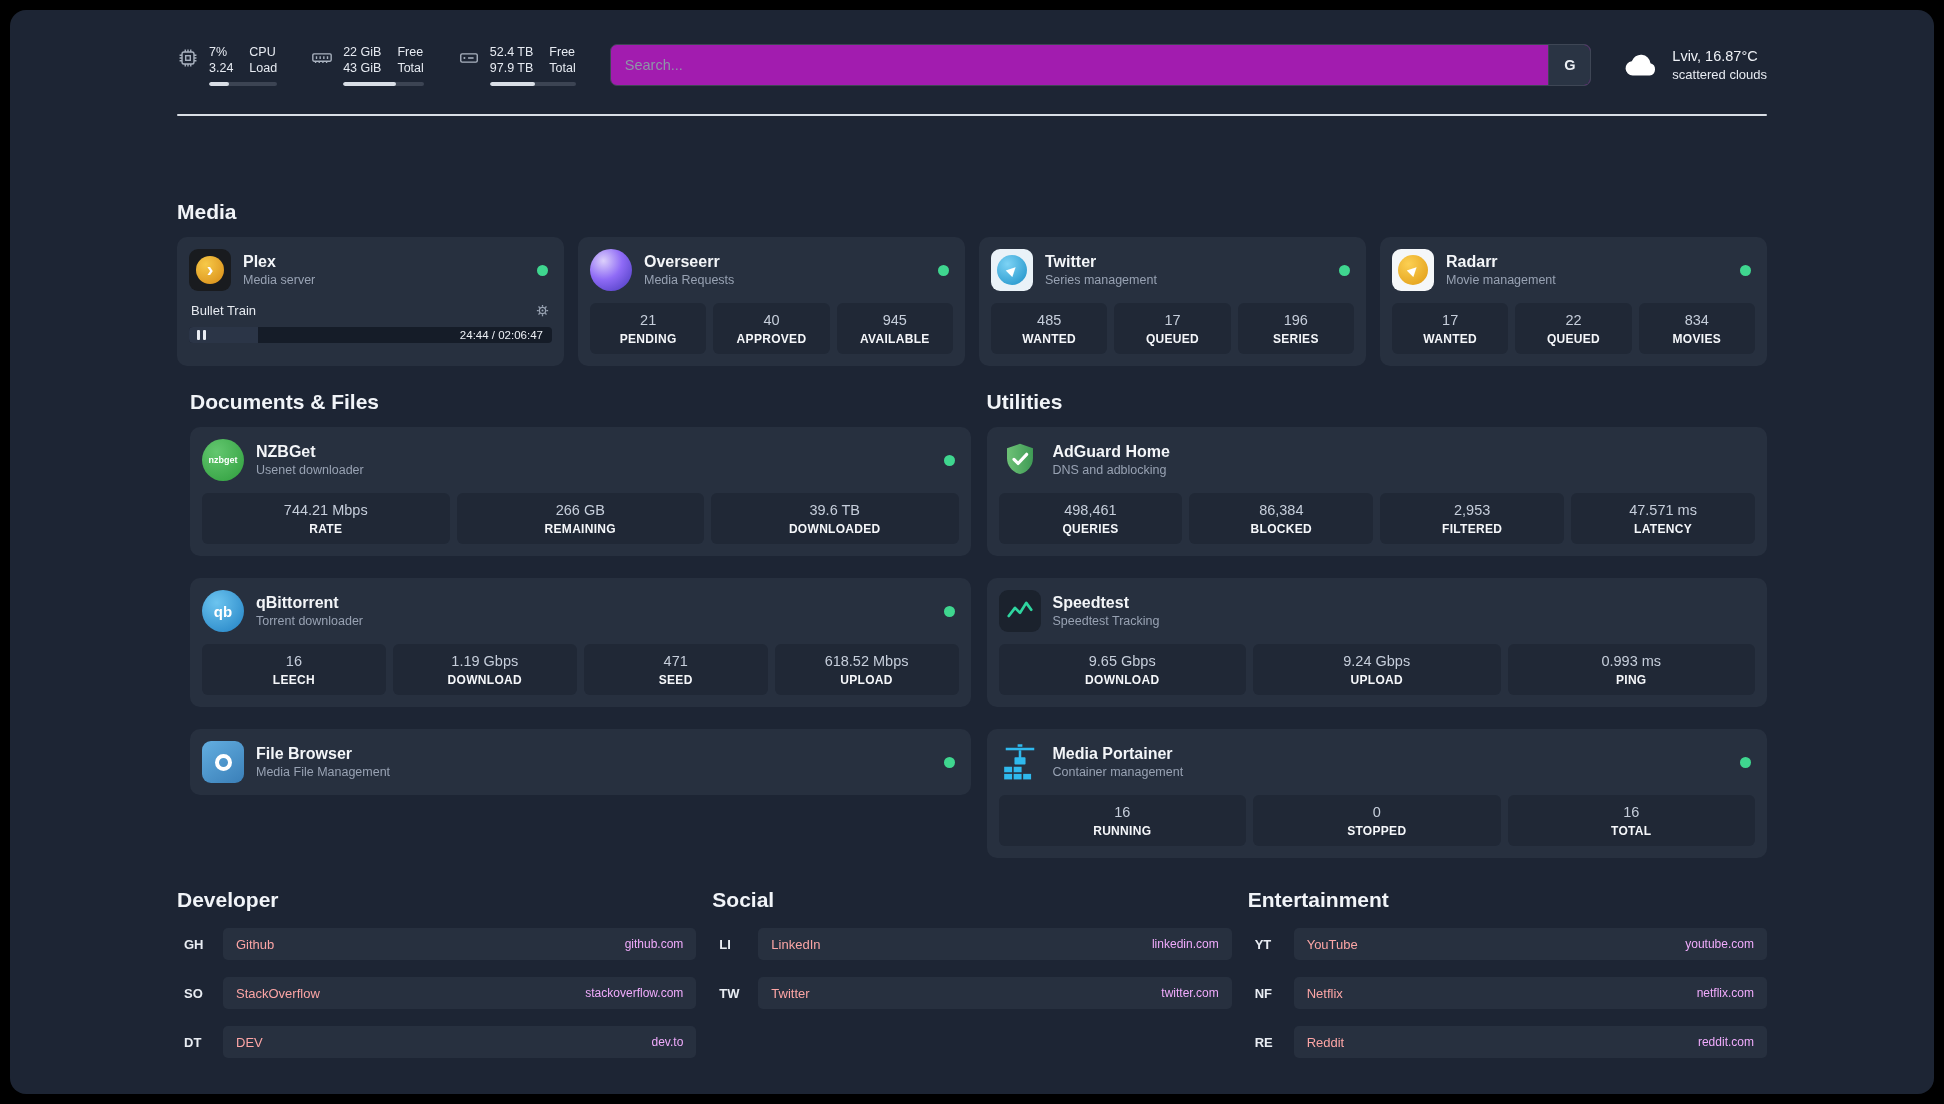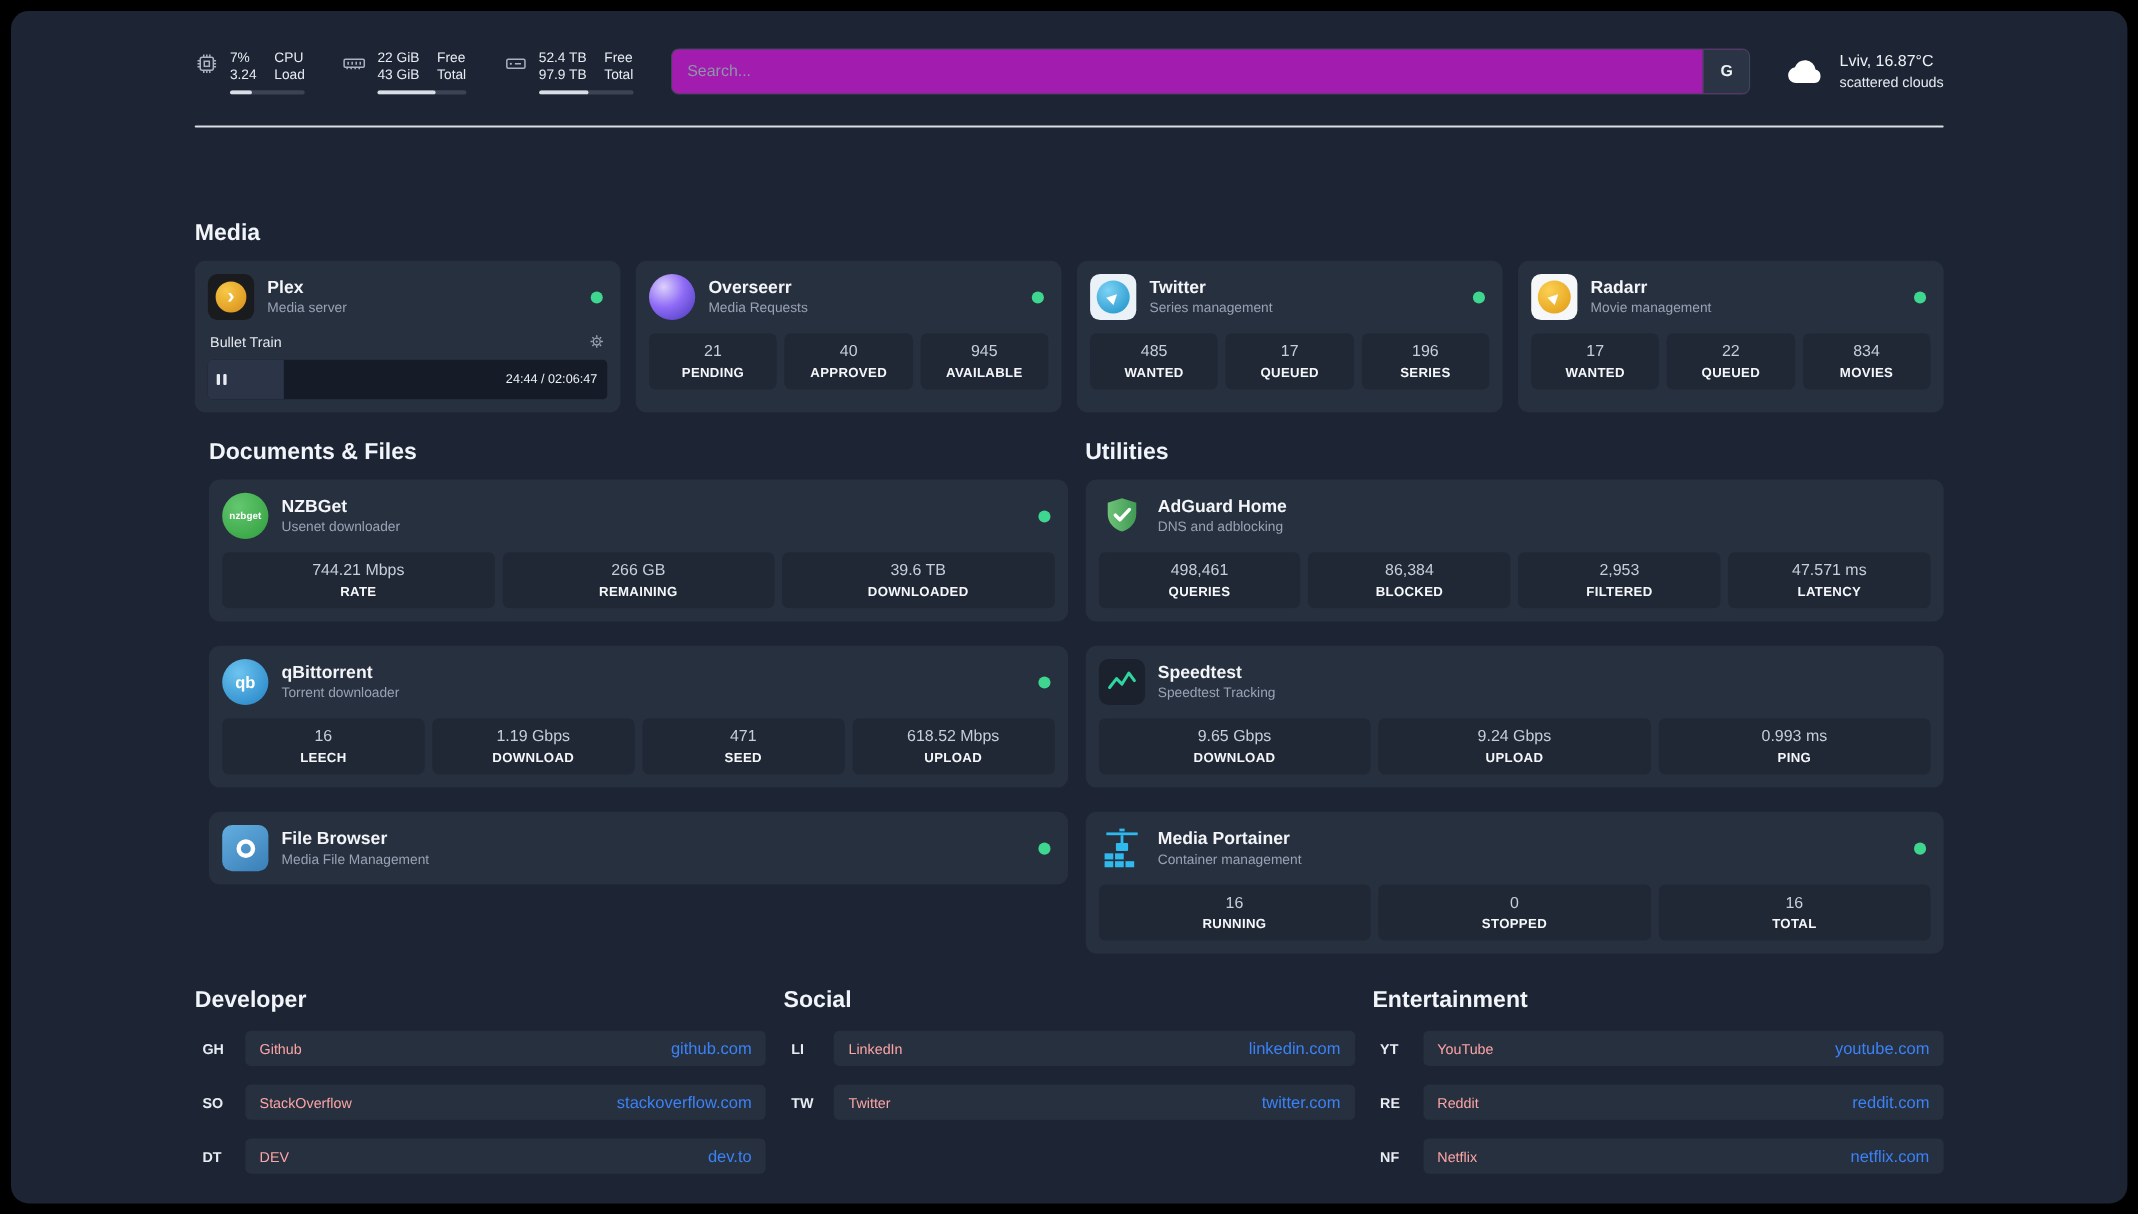--- a/index.html
+++ b/index.html
@@ -51,21 +51,21 @@
 
   .stats-row { display: flex; gap: 7px; margin-top: 12px; }
   .stat-box { flex: 1; background: #202836; border-radius: 6px; text-align: center; padding: 9px 3px 8px; min-width: 0; }
   .stat-value { font-size: 14.5px; color: #c6cedb; line-height: 17px; white-space: nowrap; overflow: hidden; }
   .stat-label { font-size: 12px; font-weight: 700; color: #f5f7fa; margin-top: 3px; letter-spacing: .3px; white-space: nowrap; }
 
   
   .player-row { display: flex; align-items: center; justify-content: space-between; margin-top: 9px; padding: 0 2px; height: 20px; }
   .track-name { font-size: 13px; color: #e6eaf0; }
   .gear { display: inline-flex; }
-  .progress { margin-top: 7px; height: 36px; background: #151c28; border-radius: 4px; position: relative; overflow: hidden; display: flex; align-items: center; }
+  .progress { margin-top: 7px; height: 16px; background: #151c28; border-radius: 4px; position: relative; overflow: hidden; display: flex; align-items: center; }
   .progress-fill { position: absolute; left: 0; top: 0; bottom: 0; background: #2b3547; }
   .pause { position: relative; margin-left: 8px; display: flex; gap: 3px; }
   .pause span { width: 3px; height: 10px; background: #e8ecf2; border-radius: 1px; }
   .play-time { position: absolute; right: 9px; font-size: 11.5px; color: #eef1f6; }
 
   
   .mid-grid { display: grid; grid-template-columns: 1fr 1fr; gap: 16px; margin-top: 24px; margin-left: 13px; }
   .col-stack { display: flex; flex-direction: column; gap: 22px; }
 
   
@@ -102,21 +102,21 @@
 
   
   .bookmarks-grid { display: grid; grid-template-columns: repeat(3, 1fr); gap: 16px; margin-top: 30px; }
   .bookmarks-grid .section-title { margin-bottom: 16px; }
   .bm-stack { display: flex; flex-direction: column; gap: 17px; }
   .bm-row { display: flex; align-items: center; }
   .bm-abbr { width: 46px; padding-left: 7px; font-size: 13px; font-weight: 600; color: #e9edf3; }
   .bm-card { flex: 1; height: 32px; background: #27303f; border-radius: 5px;
     display: flex; align-items: center; justify-content: space-between; padding: 0 13px; }
   .bm-name { font-size: 13px; color: #fca5a5; }
-  .bm-url { font-size: 15px; color: #3b82f6; }
+  .bm-url { font-size: 12px; color: #f0abfc; }
 </style>
 </head>
 <body>
 
 <div class="screen" data-interactable="false">
 
   <header class="topbar" data-interactable="false">
     <div class="sys-stats" data-interactable="false">
 
       <div class="sys-stat" data-interactable="false">
@@ -579,30 +579,30 @@
       <h2 class="section-title" data-interactable="false">Entertainment</h2>
       <div class="bm-stack" data-interactable="false">
         <div class="bm-row" data-interactable="true">
           <span class="bm-abbr" data-interactable="false">YT</span>
           <div class="bm-card" data-interactable="true">
             <span class="bm-name" data-interactable="false">YouTube</span>
             <span class="bm-url" data-interactable="false">youtube.com</span>
           </div>
         </div>
         <div class="bm-row" data-interactable="true">
+          <span class="bm-abbr" data-interactable="false">NF</span>
+          <div class="bm-card" data-interactable="true">
+            <span class="bm-name" data-interactable="false">Netflix</span>
+            <span class="bm-url" data-interactable="false">netflix.com</span>
+          </div>
+        </div>
+        <div class="bm-row" data-interactable="true">
           <span class="bm-abbr" data-interactable="false">RE</span>
           <div class="bm-card" data-interactable="true">
             <span class="bm-name" data-interactable="false">Reddit</span>
             <span class="bm-url" data-interactable="false">reddit.com</span>
           </div>
         </div>
-        <div class="bm-row" data-interactable="true">
-          <span class="bm-abbr" data-interactable="false">NF</span>
-          <div class="bm-card" data-interactable="true">
-            <span class="bm-name" data-interactable="false">Netflix</span>
-            <span class="bm-url" data-interactable="false">netflix.com</span>
-          </div>
-        </div>
       </div>
     </section>
   </div>
 
 </div>
 
 </body></html>

